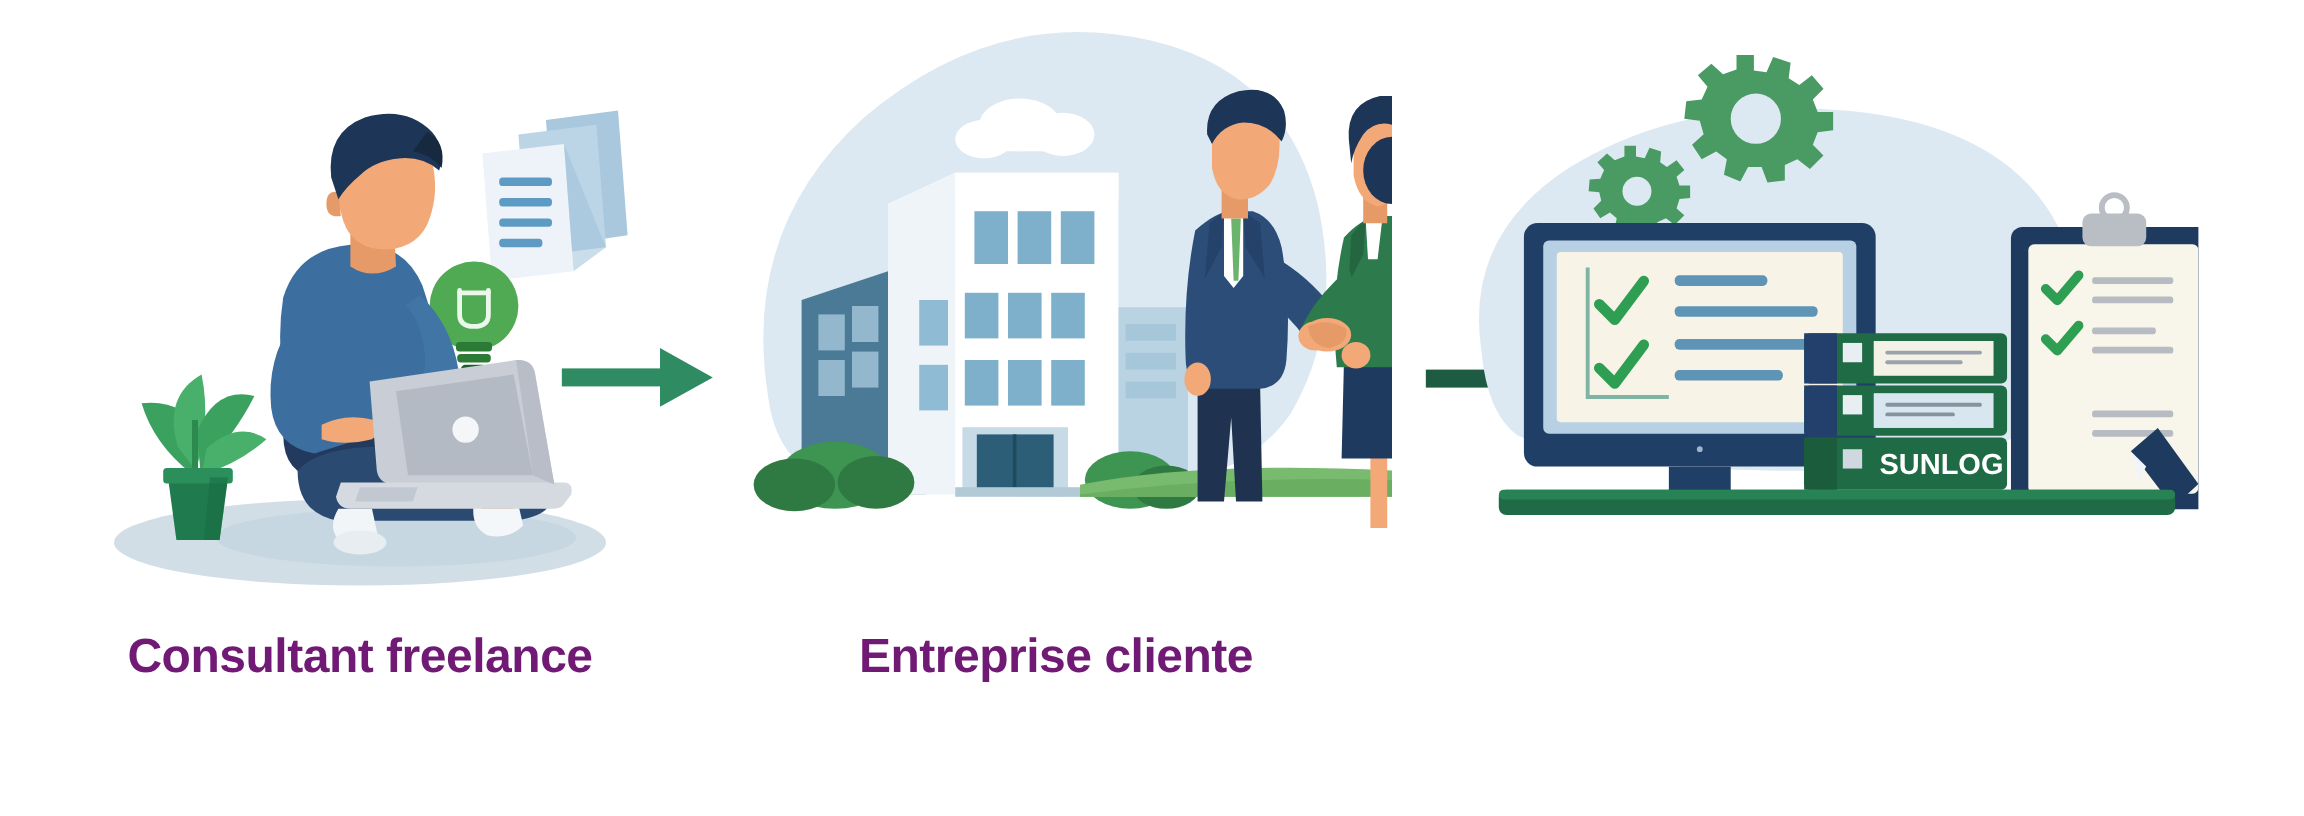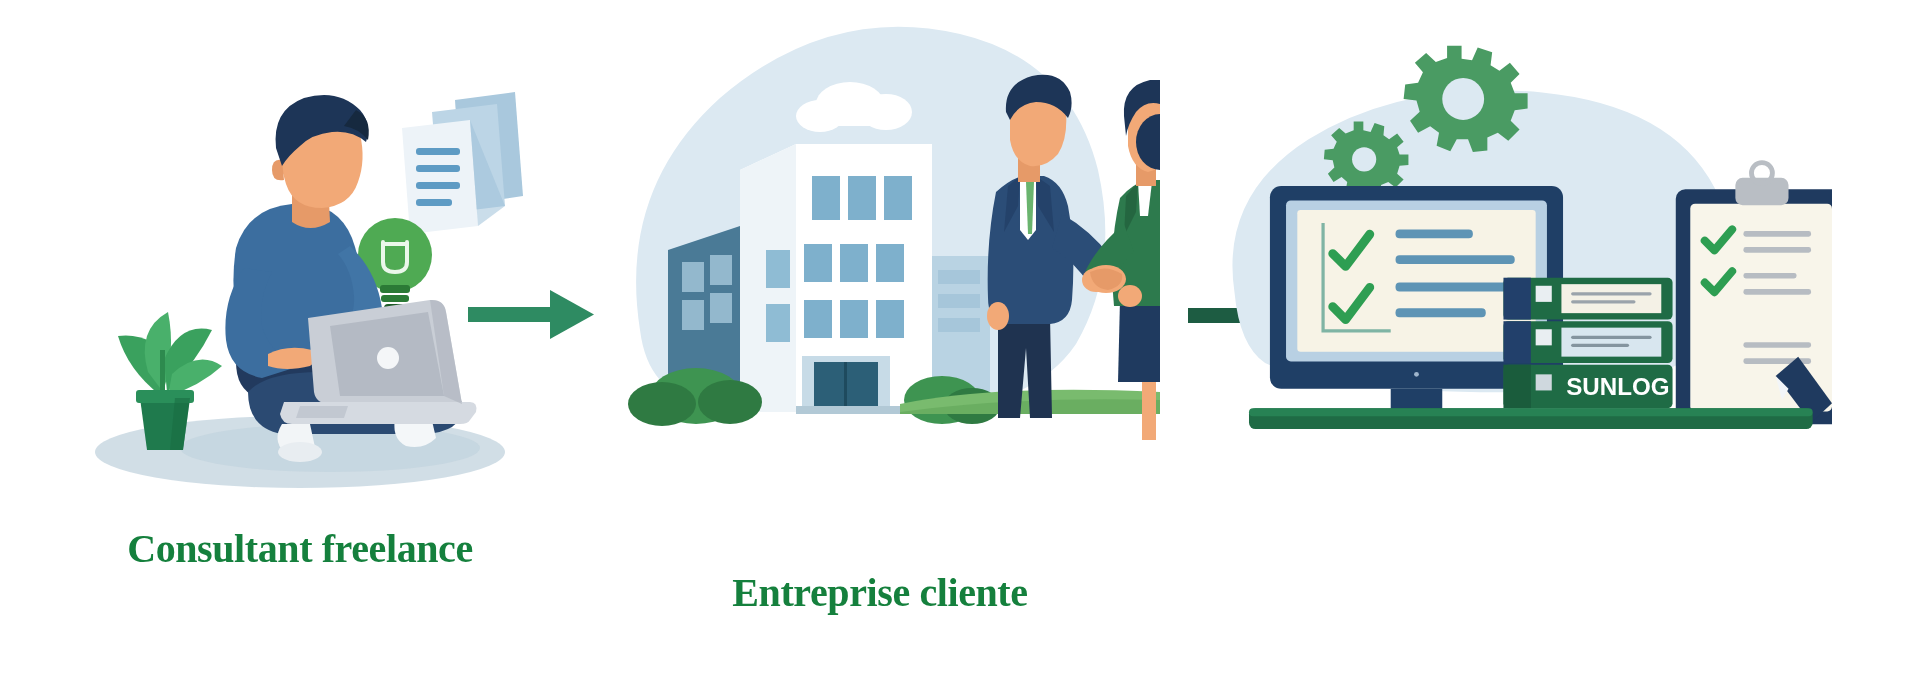--- a/index.html
+++ b/index.html
@@ -31,33 +31,33 @@
   .stage-art svg {
     display: block;
     width: 100%;
     height: 100%;
   }
   .stage-label {
     position: absolute;
     width: 100%;
     top: 525px;
     text-align: center;
-    font-family: Liberation Serif, serif;
+    font-family: Liberation Sans, sans-serif;
     font-weight: bold;
     font-size: 40px;
     letter-spacing: -0.4px;
-    color: #15803d;
+    color: #701a75;
     white-space: nowrap;
   }
   #stage-1 { left: 0px;    width: 600px; }
   #stage-2 { left: 600px;  width: 560px; }
   #stage-3 { left: 1220px; width: 612px; }
 
   #stage-1 .stage-label { top: 525px; }
-  #stage-2 .stage-label { top: 525px; margin-top: 44px; }
+  #stage-2 .stage-label { top: 525px; }
   #stage-3 .stage-label { top: 525px; }
 
   .arrow {
     position: absolute;
     top: 280px;
   }
   #arrow-1 { left: 468px; width: 130px; height: 70px; }
   #arrow-2 { left: 1188px; width: 130px; height: 70px; }
   .arrow svg { display: block; width: 100%; height: 100%; }
 </style>

